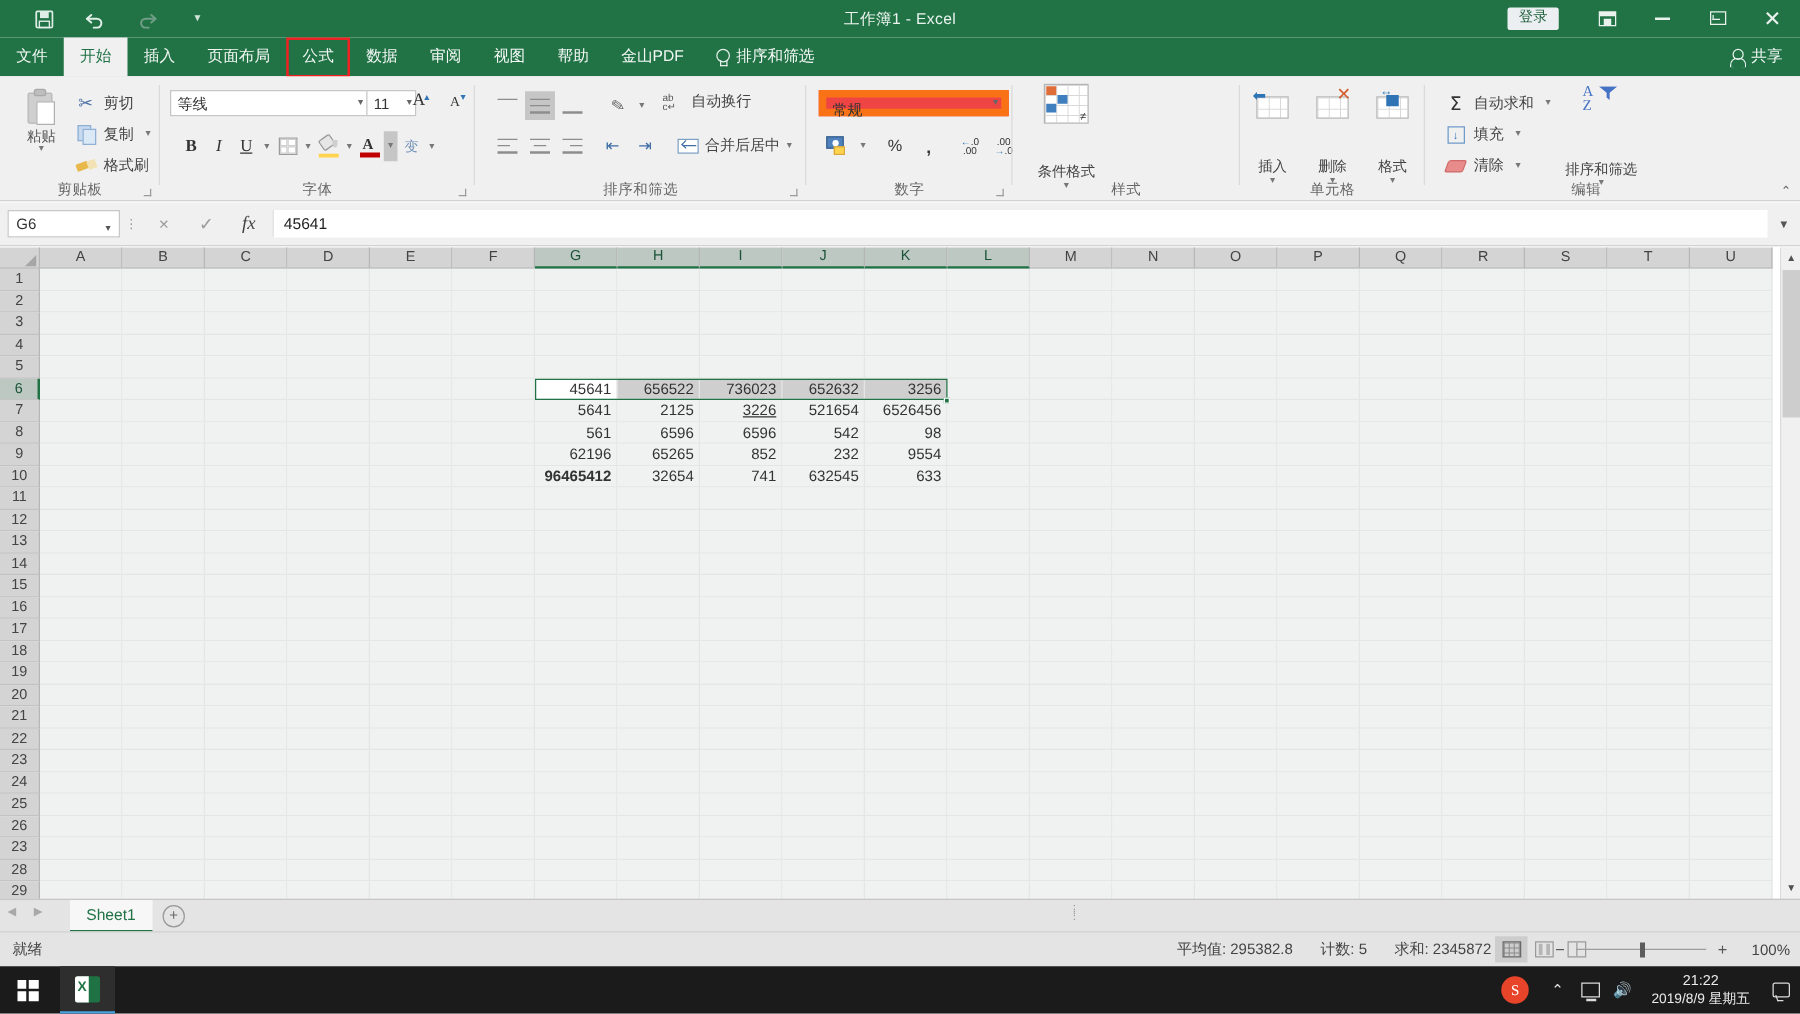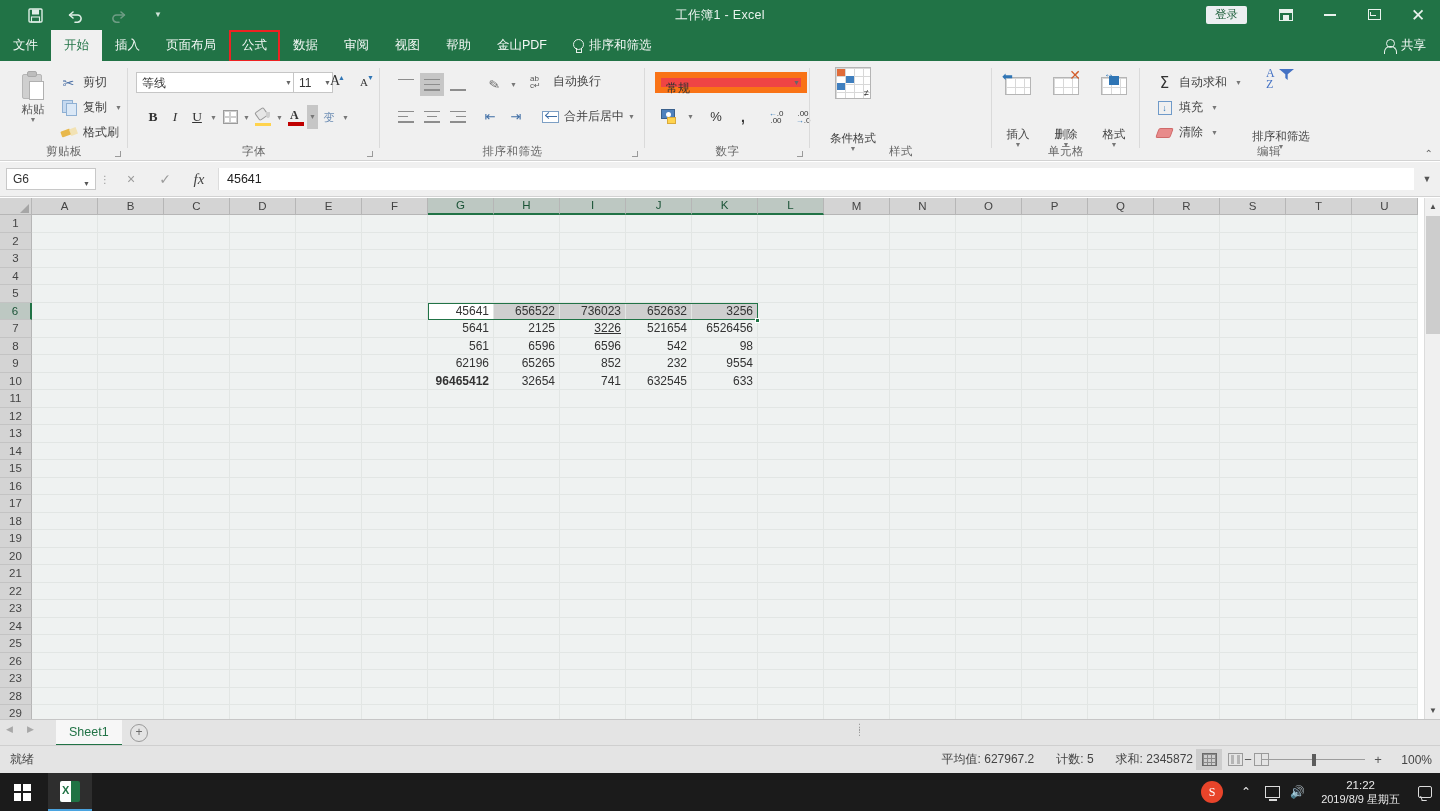--- a/index.html
+++ b/index.html
@@ -1403,21 +1403,21 @@
     </div>
     <div class="sheettab">Sheet1</div>
     <div class="addsheet">+</div>
     <div class="tab-split">⋮<br>⋮</div>
 
   </div>
 
   <div class="statusbar">
     <div class="status-ready">就绪</div>
     <div class="status-stats">
-      <span>平均值: 627967.2</span>
+      <span>平均值: 295382.8</span>
       <span>计数: 5</span>
       <span>求和: 2345872</span>
     </div>
     <div class="view-btns">
       <div class="vbtn sel">
           <span class="vb-normal"></span>
         </div>
       <div class="vbtn">
           <span class="vb-layout"></span>
         </div>

